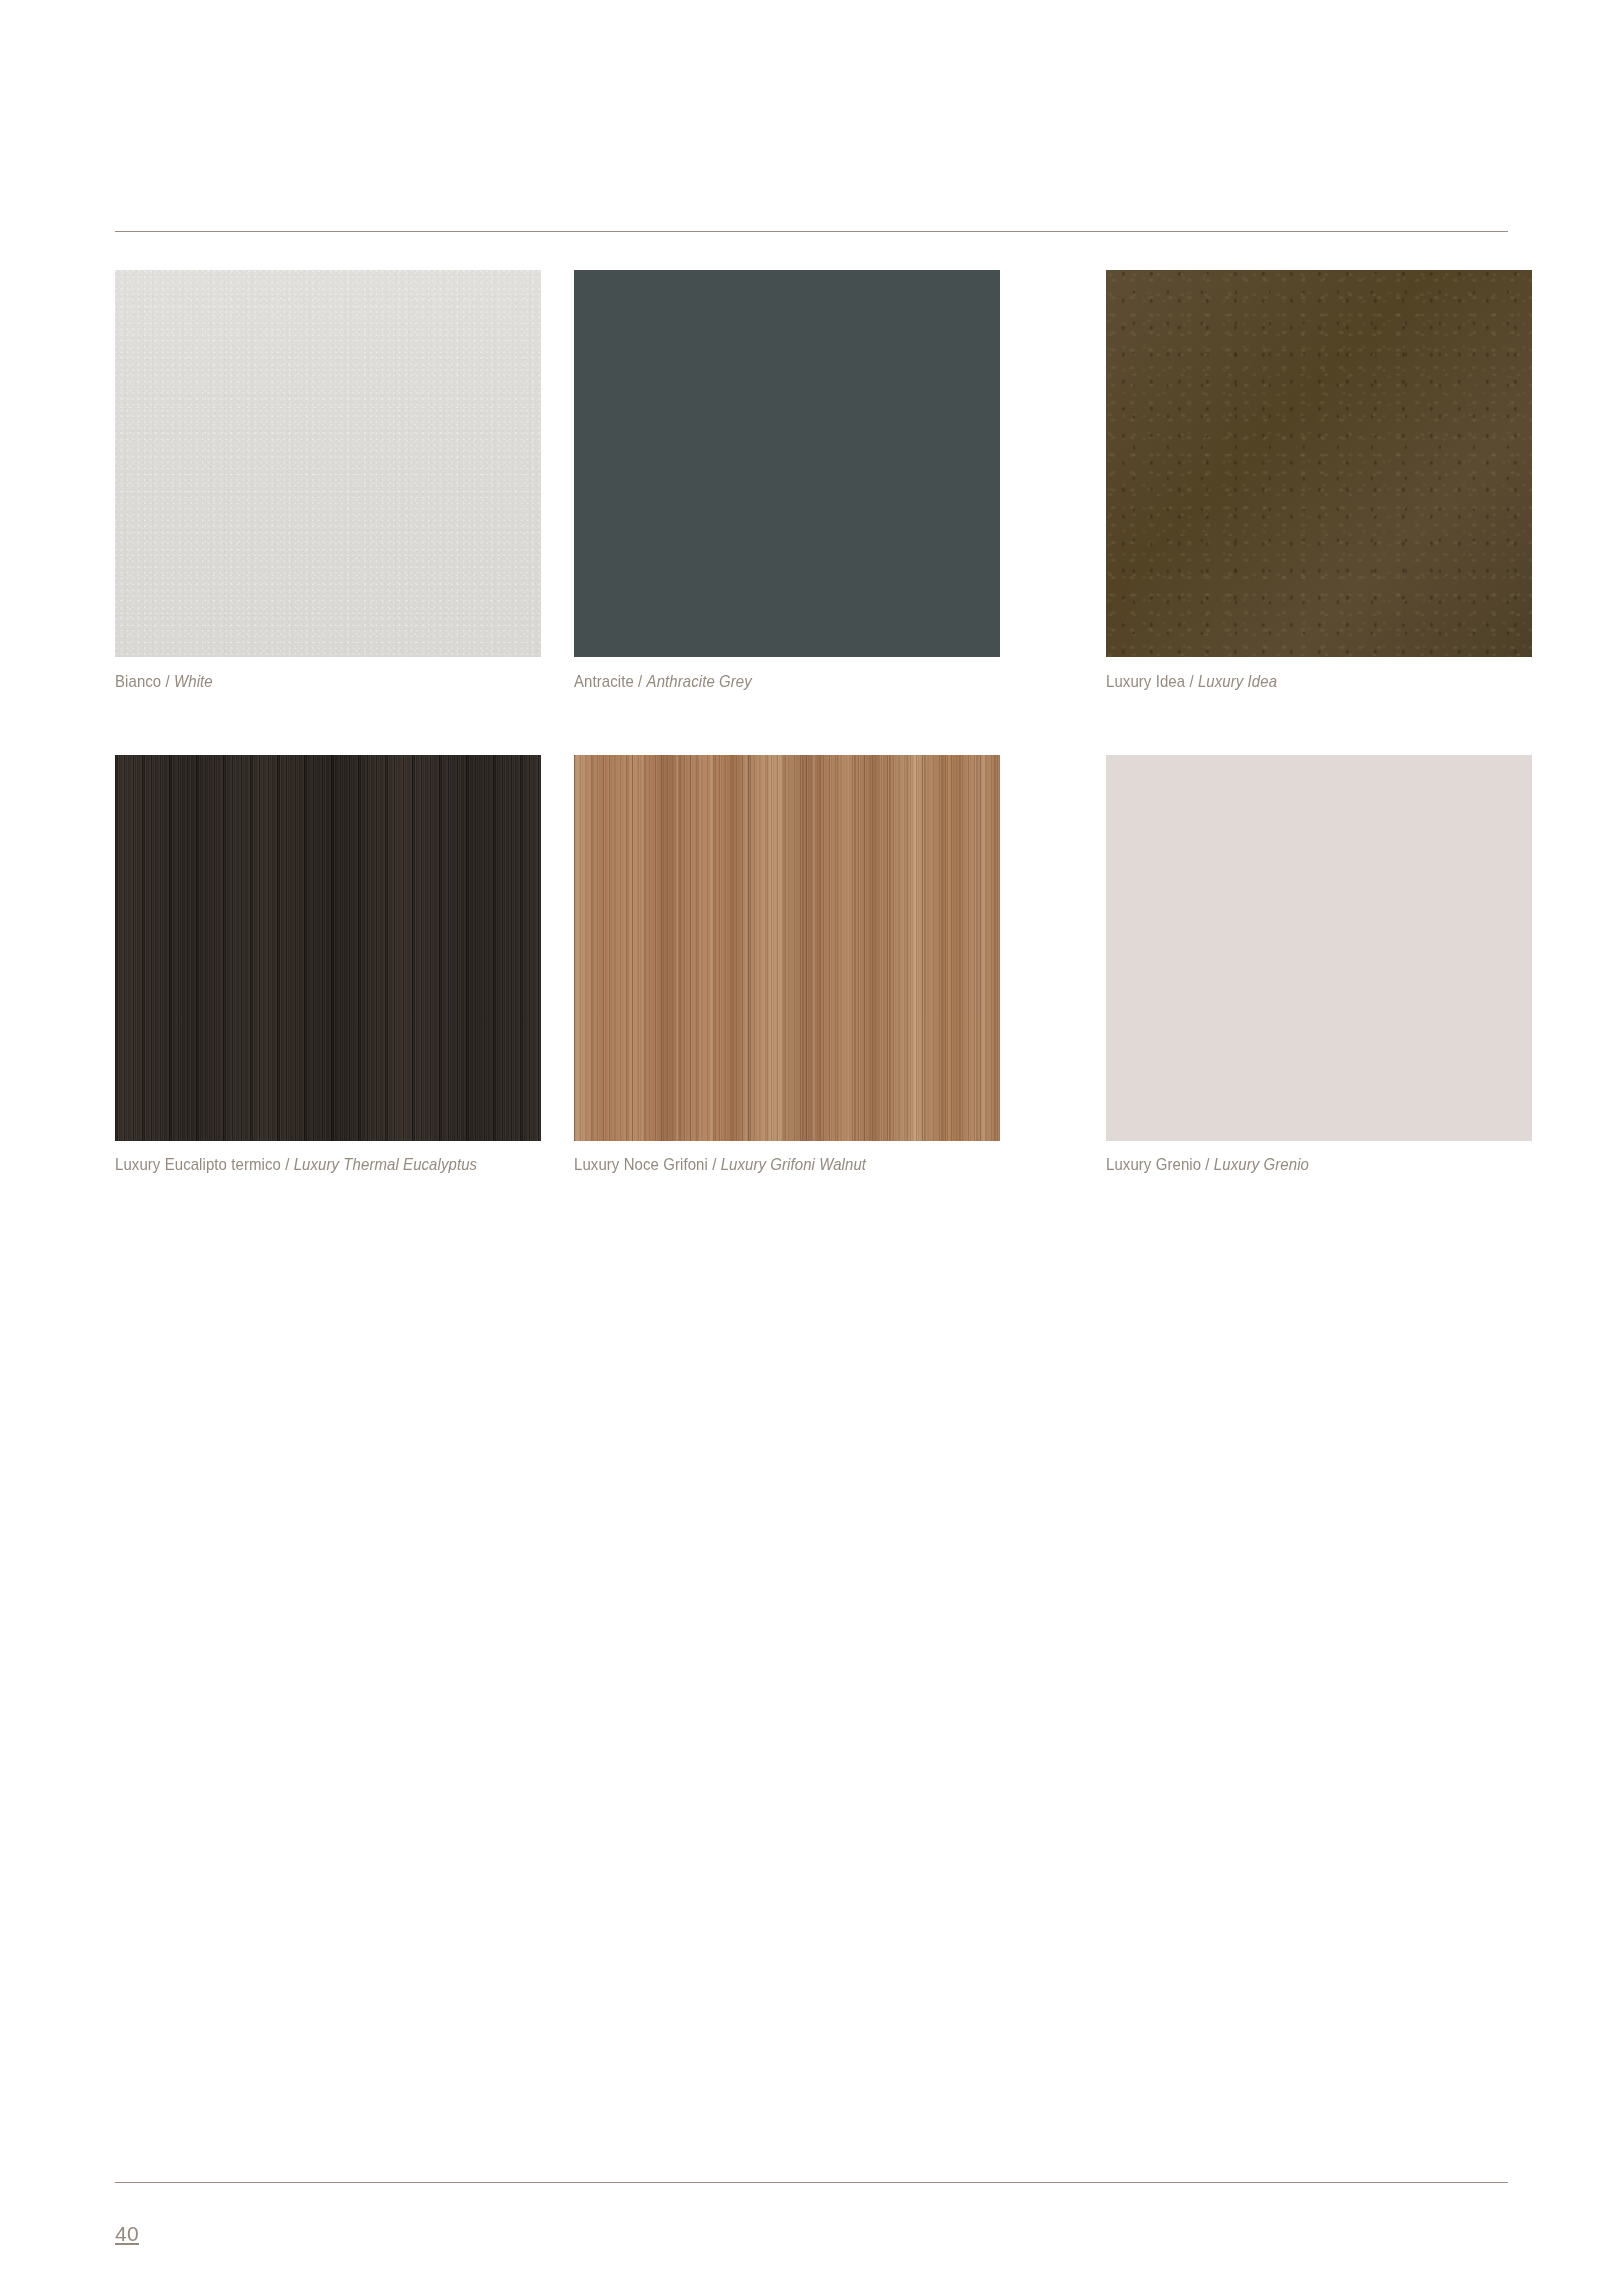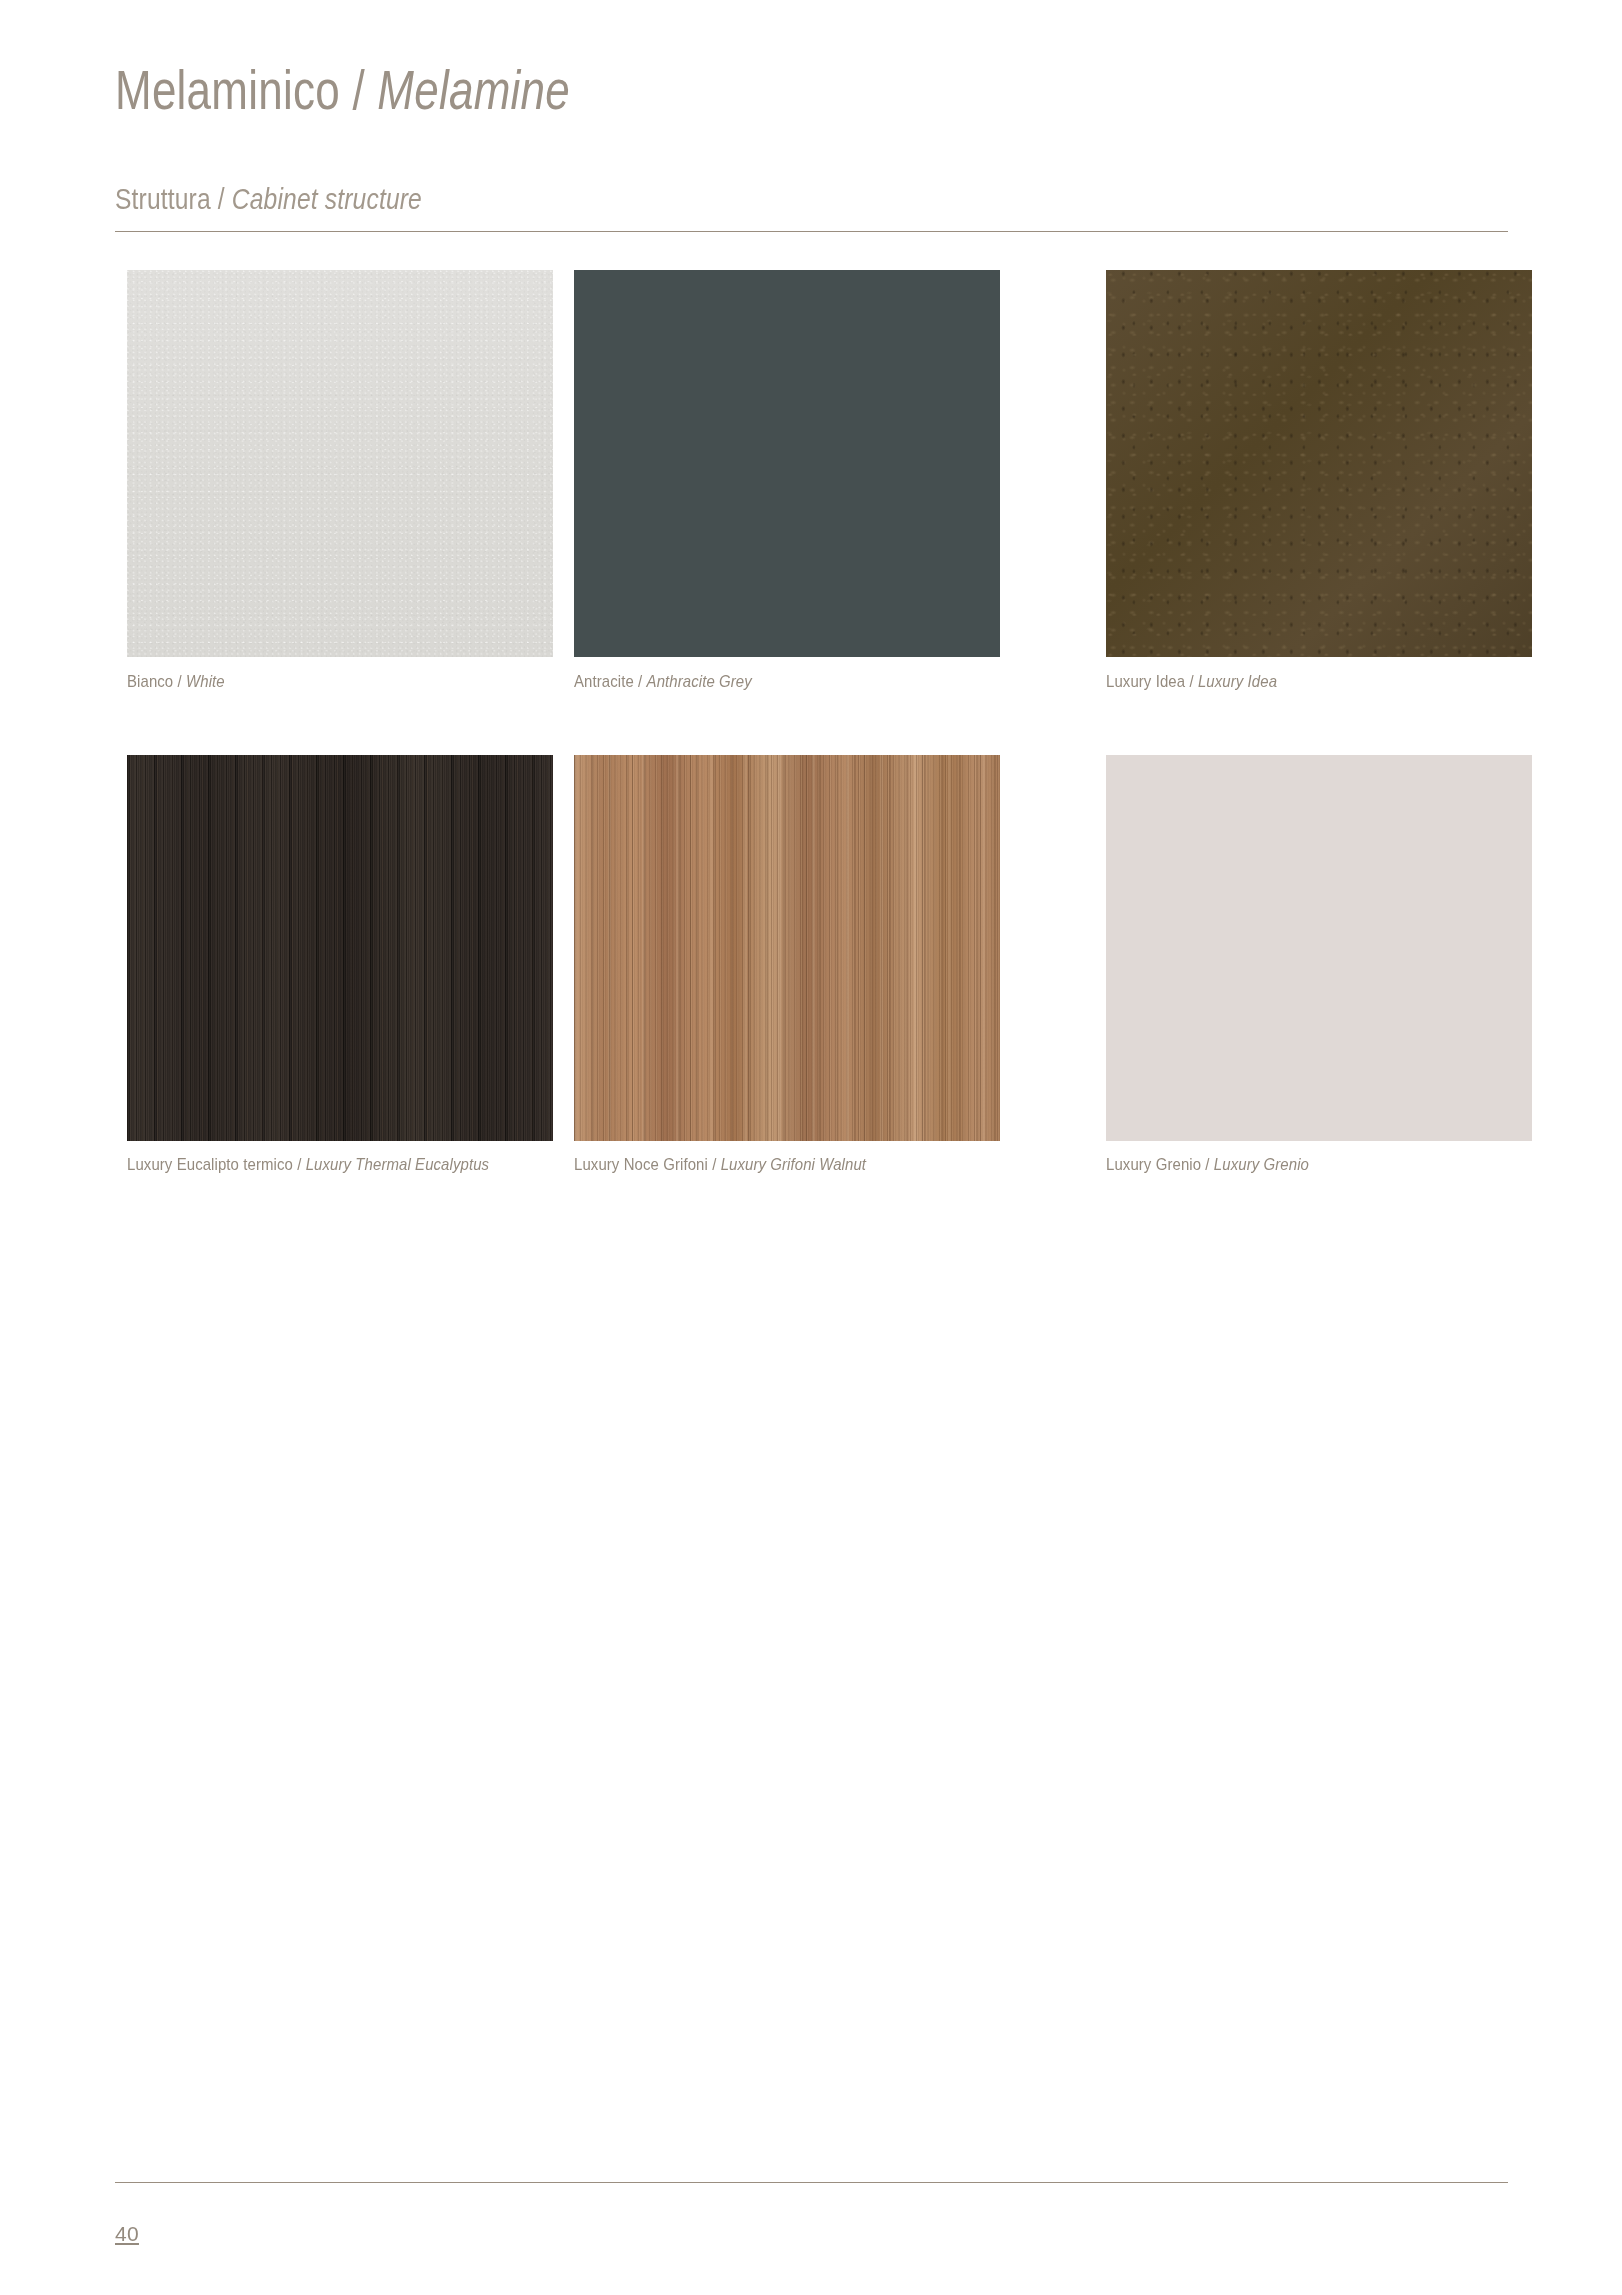--- a/index.html
+++ b/index.html
@@ -100,21 +100,21 @@
   
   .r1 { top: 270px; }
   .r1 .swatch { height: 387px; }
   .r1 .caption { top: 402px; }
 
   
   .r2 { top: 755px; }
   .r2 .swatch { height: 386px; }
   .r2 .caption { top: 400px; }
 
-  .c1 { left: 115px; margin-left: 12px; }
+  .c1 { left: 115px; }
   .c2 { left: 574px; text-decoration: underline; }
   .c3 { left: 1106px; }
 
   .w-full  { width: 426px; }
   .w-wide  { width: 426px; }
   .w-walnut{ width: 426px; }
 
   
   
   .mat-bianco {
@@ -233,24 +233,20 @@
     color: #948a7e;
     letter-spacing: 0.3px;
     text-decoration: underline;
   }
 </style>
 </head>
 <body>
 
 <div class="page">
 
-  <div class="header">
-    <h1 class="page-title"><span>Melaminico</span><span> / </span><span class="it">Melamine</span></h1>
-    <div class="page-subtitle"><span>Struttura</span><span> / </span><span class="it">Cabinet structure</span></div>
-  </div>
   <div class="header-rule"></div>
 
   <div class="grid">
 
     <div class="swatch-cell r1 c1">
       <div class="swatch w-full mat-bianco"></div>
       <div class="caption"><span>Bianco</span><span> / </span><span class="it">White</span></div>
     </div>
 
     <div class="swatch-cell r1 c2">

